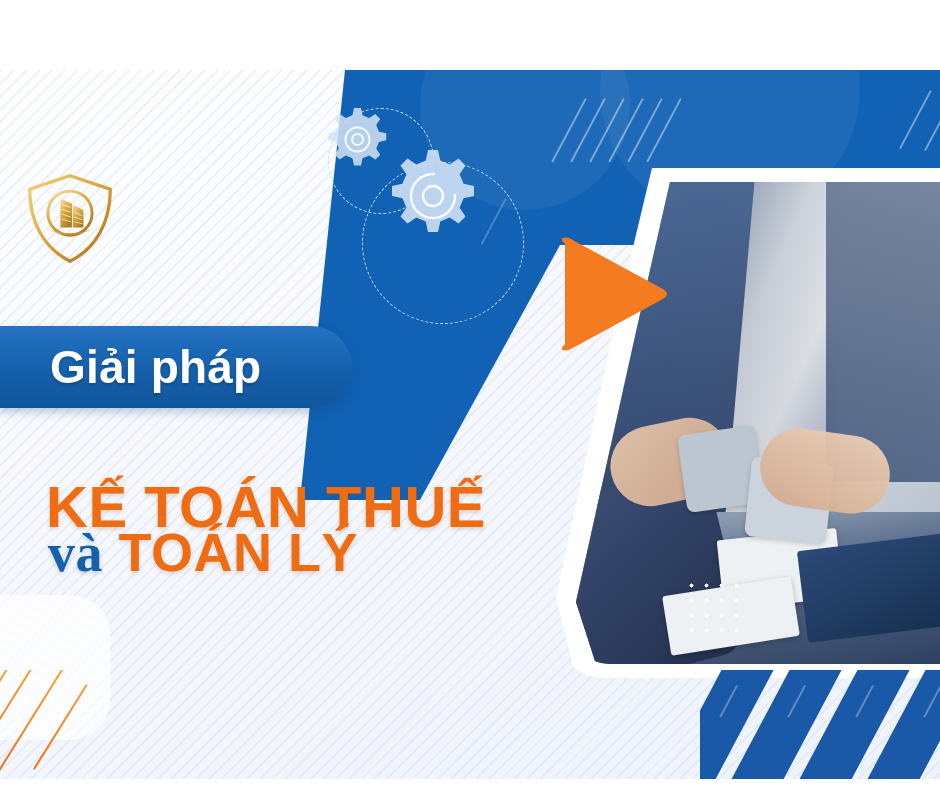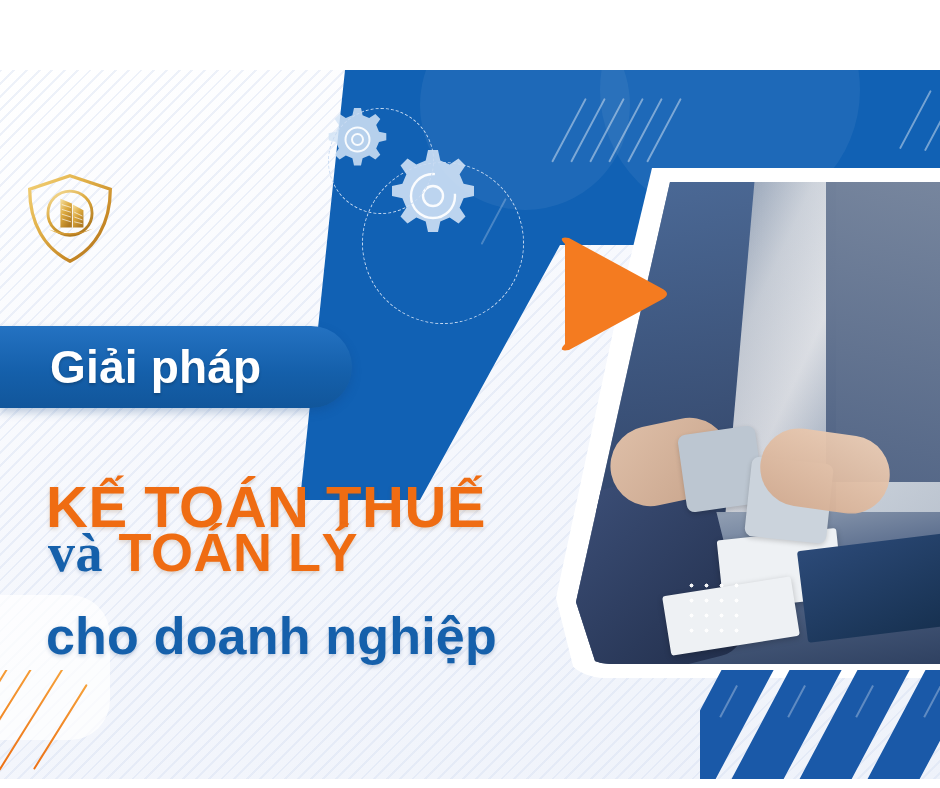--- a/index.html
+++ b/index.html
@@ -265,15 +265,14 @@
 
   <div class="badge">
     <span>Giải pháp</span>
   </div>
 
   <div class="hl hl1">KẾ TOÁN THUẾ</div>
   <div class="hl hl2">
     <span class="blue">và</span>
     <span class="orange">TOÁN LÝ</span>
   </div>
-  <div class="hl hl3">cho doanh nghiệp</div>
 
 </div>
 
 </body></html>

